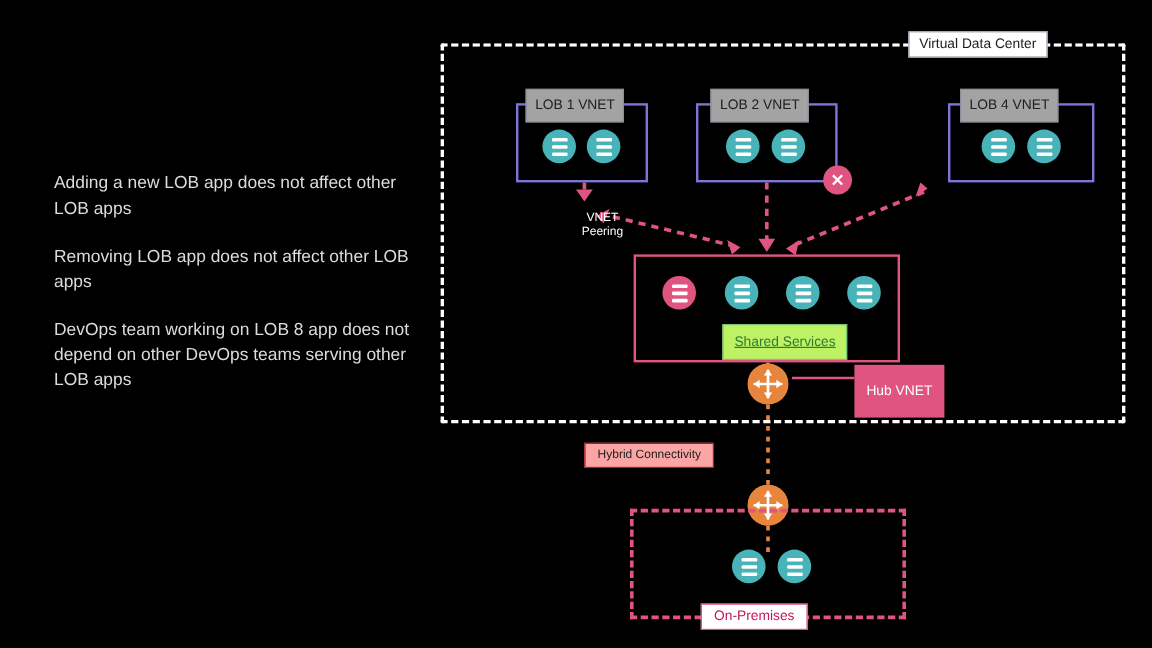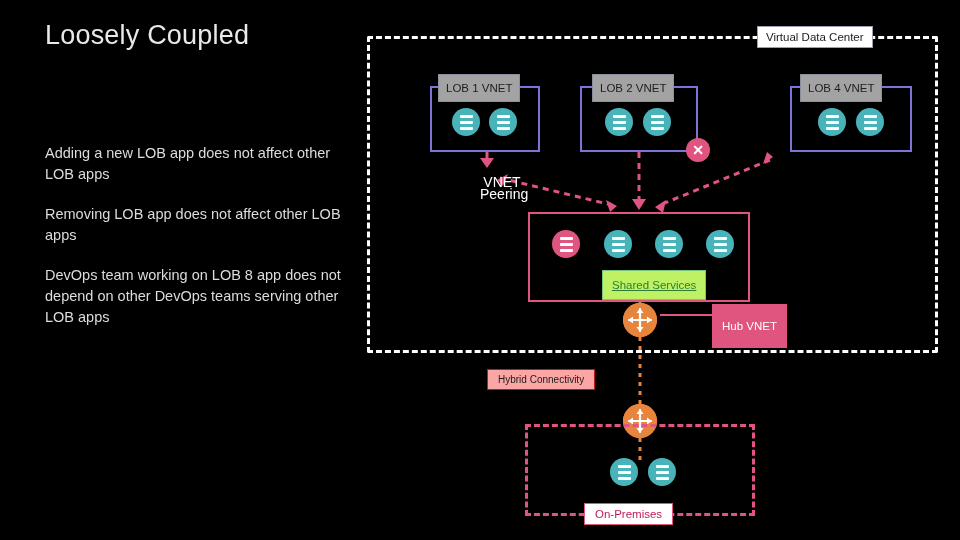--- a/index.html
+++ b/index.html
@@ -106,21 +106,21 @@
   }
   .hybrid-label{
     position:absolute;left:487px;top:369px;
     background:#fca5a5;color:#202020;border:1px solid #b91c1c;
     font-size:10px;padding:4px 10px;
   }
 
   
   .peering{
     position:absolute;left:480px;top:176px;
-    color:#ffffff;font-size:14px;line-height:12px;text-align:center;width:44px;
+    color:#ffffff;font-size:10px;line-height:12px;text-align:center;width:44px;
   }
 
   
   .gw{
     position:absolute;width:34px;height:34px;border-radius:50%;
     background:#e8853d;
   }
   .gw svg{display:block;}
   .gw1{left:623px;top:303px;}
   .gw2{left:623px;top:404px;}
@@ -162,21 +162,20 @@
       <path d="M640,302 L640,320"></path>
       <path d="M640,337 L640,404"></path>
       <path d="M640,438 L640,460"></path>
     </g>
 
     <g stroke="#e0557f" stroke-width="2" fill="none">
       <path d="M660,315 L712,315"></path>
     </g>
   </svg>
 
-  <div class="title">Loosely Coupled</div>
   <div class="para p2">Removing LOB app does not affect other LOB apps</div>
   <div class="para p1">Adding a new LOB app does not affect other LOB apps</div>
   <div class="para p3">DevOps team working on LOB 8 app does not depend on other DevOps teams serving other LOB apps</div>
 
   <div class="vdc-box"></div>
   <div class="label vdc-label">Virtual Data Center</div>
 
   <div class="lob lob1"></div>
   <div class="lob-label lob1-label">LOB 1 VNET</div>
   <div class="srv" style="left:452px;top:108px;">

